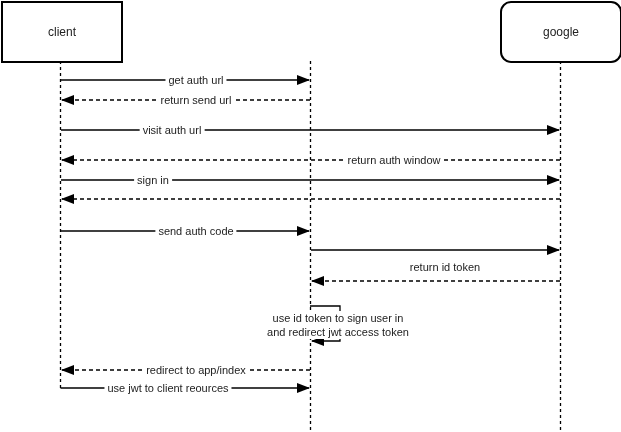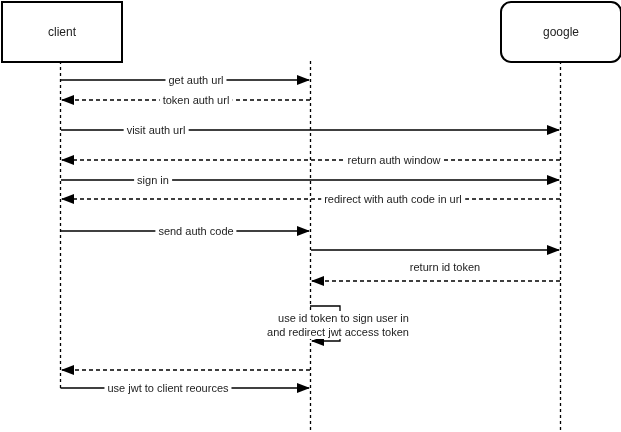--- a/index.html
+++ b/index.html
@@ -32,21 +32,21 @@
     color:#222222;
     white-space:nowrap;
   }
   .self-note{
     position:absolute;
     transform:translate(-50%,-50%);
     background:#ffffff;
     padding:0 2px;
     font-size:11px;line-height:14px;
     color:#222222;
-    text-align:right;
+    text-align:center;
     white-space:nowrap;
   }
 </style>
 </head>
 <body>
 
 <div class="canvas">
 
   <svg class="wires" width="621" height="432" viewBox="0 0 621 432" xmlns="http://www.w3.org/2000/svg">
     <defs>
@@ -74,28 +74,28 @@
   </svg>
 
   <div class="actor client">
       <span>client</span>
     </div>
   <div class="actor google">
       <span>google</span>
     </div>
 
   <div class="msg-label" style="left:196px;top:80px">get auth url</div>
-  <div class="msg-label" style="left:196px;top:100px">token auth url</div>
-  <div class="msg-label" style="left:156px;top:130px">visit auth url</div>
+  <div class="msg-label" style="left:196px;top:100px">return send url</div>
+  <div class="msg-label" style="left:172px;top:130px">visit auth url</div>
   <div class="msg-label" style="left:394px;top:160px">return auth window</div>
   <div class="msg-label" style="left:153px;top:180px">sign in</div>
-  <div class="msg-label" style="left:393px;top:199px">redirect with auth code in url</div>
   <div class="msg-label" style="left:196px;top:231px">send auth code</div>
   <div class="msg-label" style="left:445px;top:267px">return id token</div>
 
   <div class="self-note" style="left:338px;top:325px">
     <div>use id token to sign user in</div>
     <div>and redirect jwt access token</div>
   </div>
 
+  <div class="msg-label" style="left:196px;top:370px">redirect to app/index</div>
   <div class="msg-label" style="left:168px;top:388px">use jwt to client reources</div>
 
 </div>
 
 </body></html>

